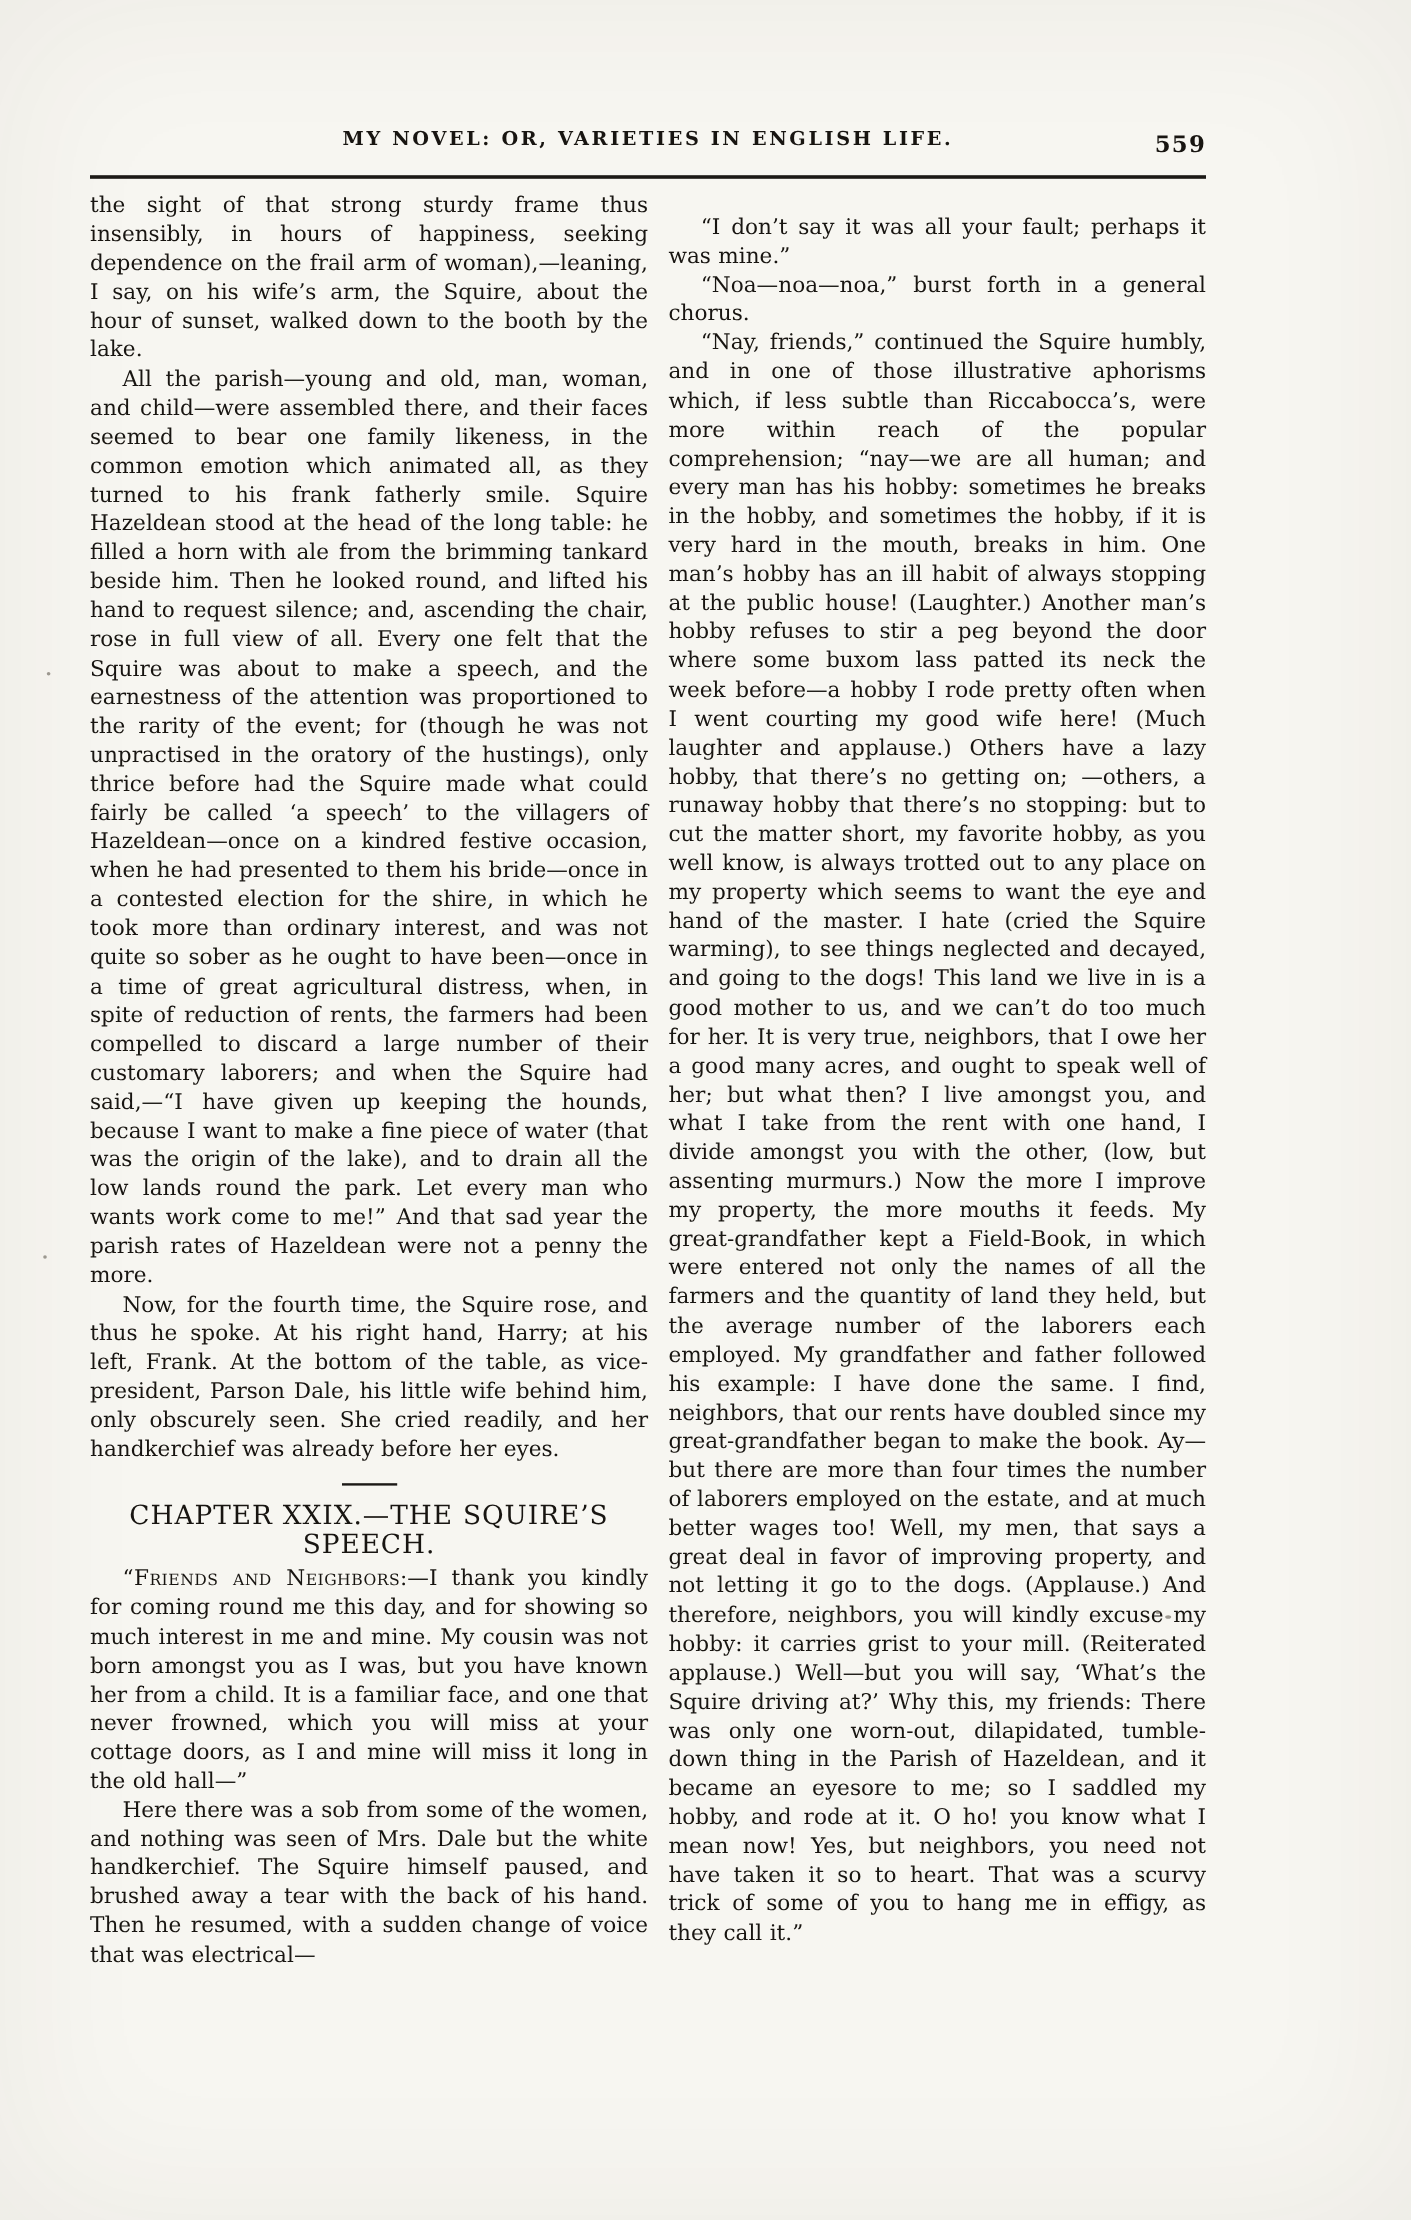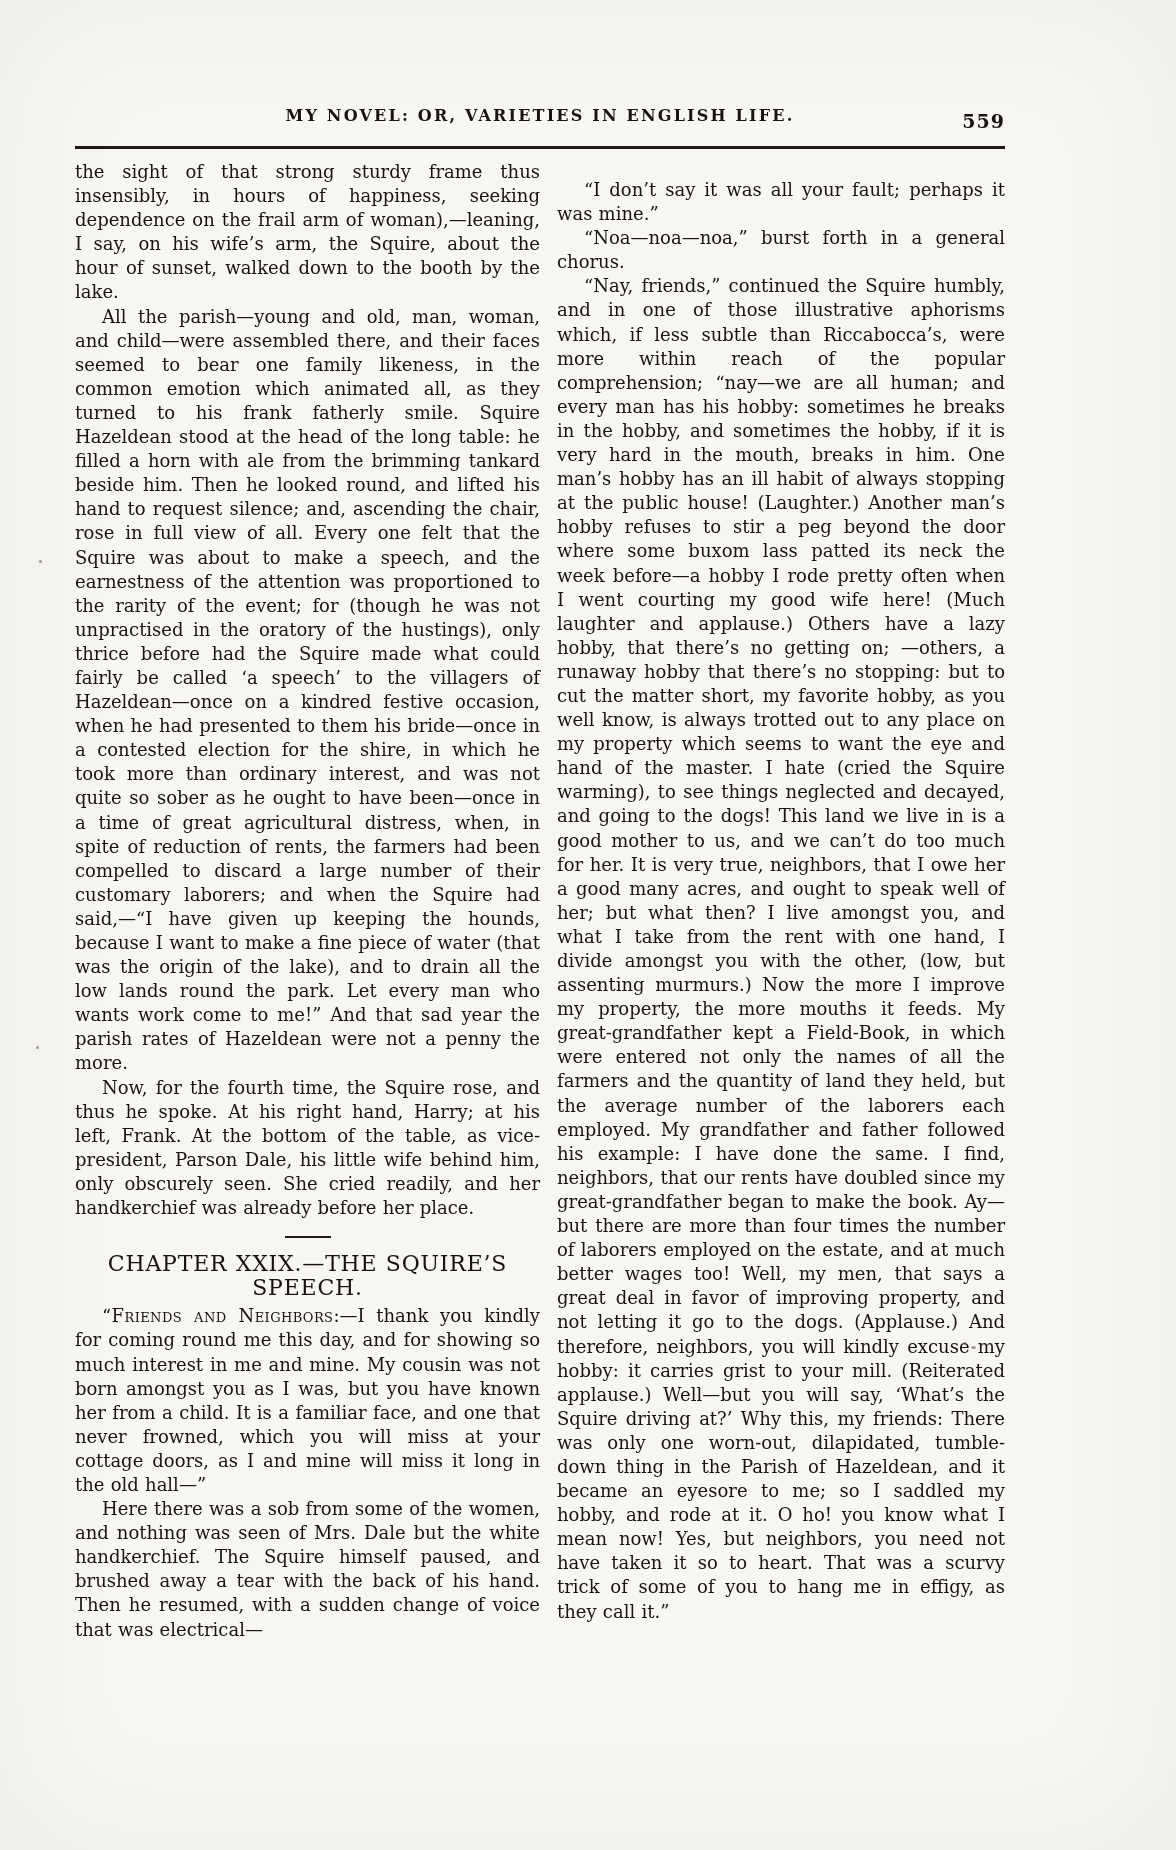--- a/index.html
+++ b/index.html
@@ -96,21 +96,21 @@
       <div class="head-title">MY NOVEL: OR, VARIETIES IN ENGLISH LIFE.</div>
       <div class="head-page">559</div>
     </div>
     <hr class="head-rule">
 
     <div class="columns">
 
       <div class="col col-left">
         <p class="para cont">the sight of that strong sturdy frame thus insensibly, in hours of happiness, seeking dependence on the frail arm of woman),—leaning, I say, on his wife’s arm, the Squire, about the hour of sunset, walked down to the booth by the lake.</p>
         <p class="para">All the parish—young and old, man, woman, and child—were assembled there, and their faces seemed to bear one family likeness, in the common emotion which animated all, as they turned to his frank fatherly smile. Squire Hazeldean stood at the head of the long table: he filled a horn with ale from the brimming tankard beside him. Then he looked round, and lifted his hand to request silence; and, ascending the chair, rose in full view of all. Every one felt that the Squire was about to make a speech, and the earnestness of the attention was proportioned to the rarity of the event; for (though he was not unpractised in the oratory of the hustings), only thrice before had the Squire made what could fairly be called ‘a speech’ to the villagers of Hazeldean—once on a kindred festive occasion, when he had presented to them his bride—once in a contested election for the shire, in which he took more than ordinary interest, and was not quite so sober as he ought to have been—once in a time of great agricultural distress, when, in spite of reduction of rents, the farmers had been compelled to discard a large number of their customary laborers; and when the Squire had said,—“I have given up keeping the hounds, because I want to make a fine piece of water (that was the origin of the lake), and to drain all the low lands round the park. Let every man who wants work come to me!” And that sad year the parish rates of Hazeldean were not a penny the more.</p>
-        <p class="para">Now, for the fourth time, the Squire rose, and thus he spoke. At his right hand, Harry; at his left, Frank. At the bottom of the table, as vice-president, Parson Dale, his little wife behind him, only obscurely seen. She cried readily, and her handkerchief was already before her place.</p>
+        <p class="para">Now, for the fourth time, the Squire rose, and thus he spoke. At his right hand, Harry; at his left, Frank. At the bottom of the table, as vice-president, Parson Dale, his little wife behind him, only obscurely seen. She cried readily, and her handkerchief was already before her eyes.</p>
         <div class="section-rule"></div>
         <h2 class="chapter-heading">CHAPTER XXIX.—THE SQUIRE’S SPEECH.</h2>
         <p class="para"><span class="smallcaps">“Friends and Neighbors</span><span>:—I thank you kindly for coming round me this day, and for showing so much interest in me and mine. My cousin was not born amongst you as I was, but you have known her from a child. It is a familiar face, and one that never frowned, which you will miss at your cottage doors, as I and mine will miss it long in the old hall—”</span></p>
         <p class="para">Here there was a sob from some of the women, and nothing was seen of Mrs. Dale but the white handkerchief. The Squire himself paused, and brushed away a tear with the back of his hand. Then he resumed, with a sudden change of voice that was electrical—</p>
       </div>
 
       <div class="col-divider"></div>
 
       <div class="col col-right">
         <p class="para">“I don’t say it was all your fault; perhaps it was mine.”</p>

